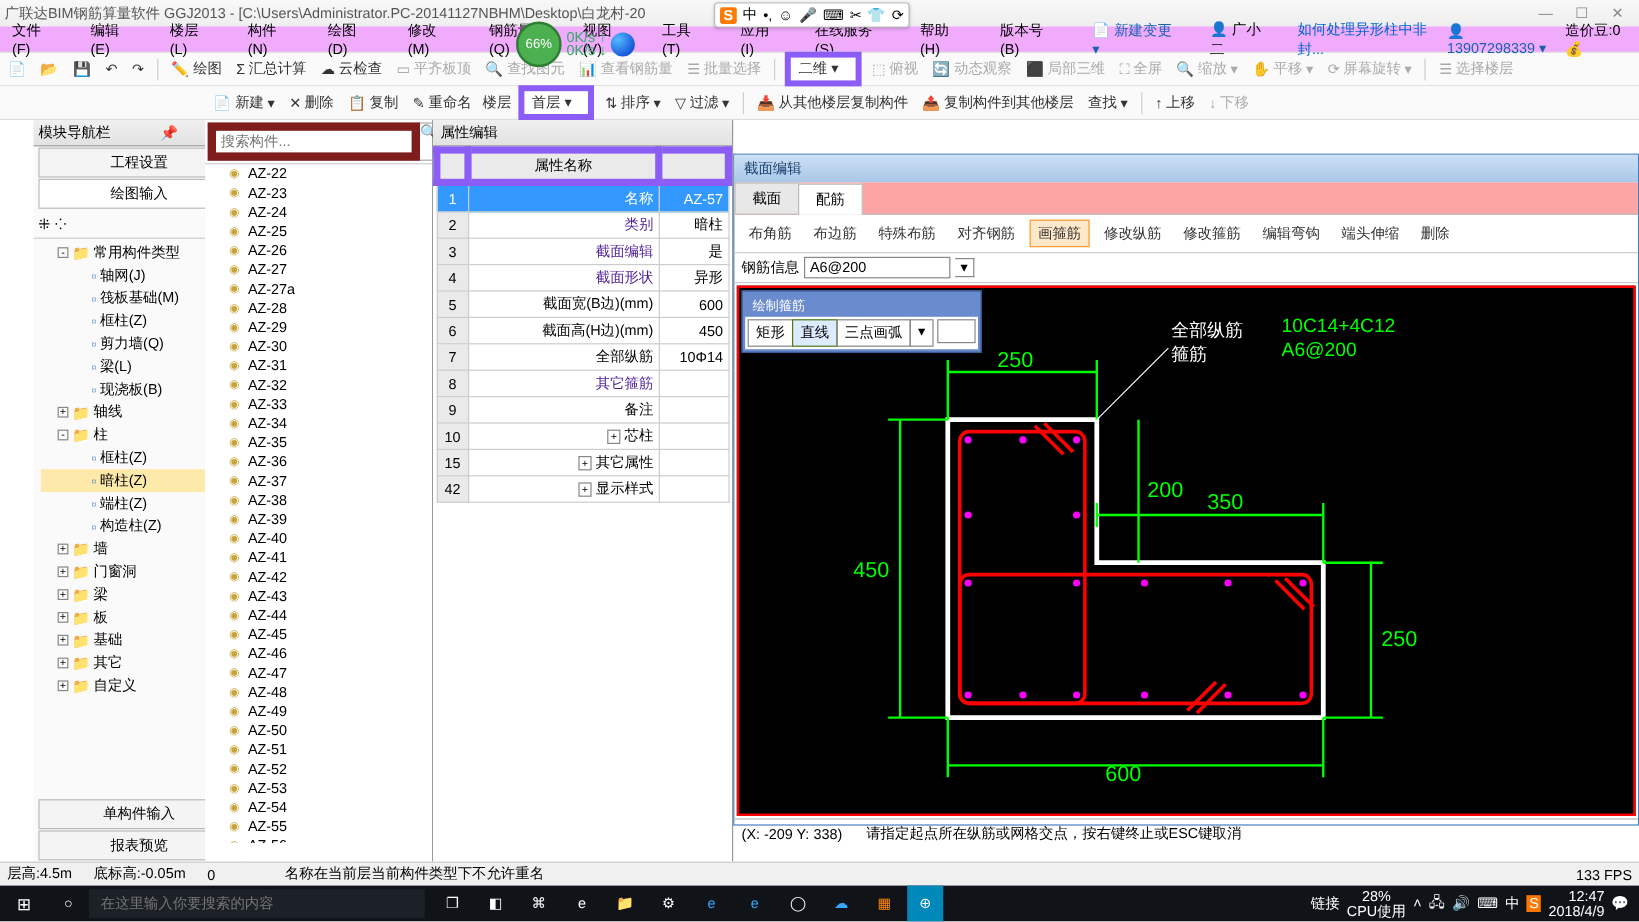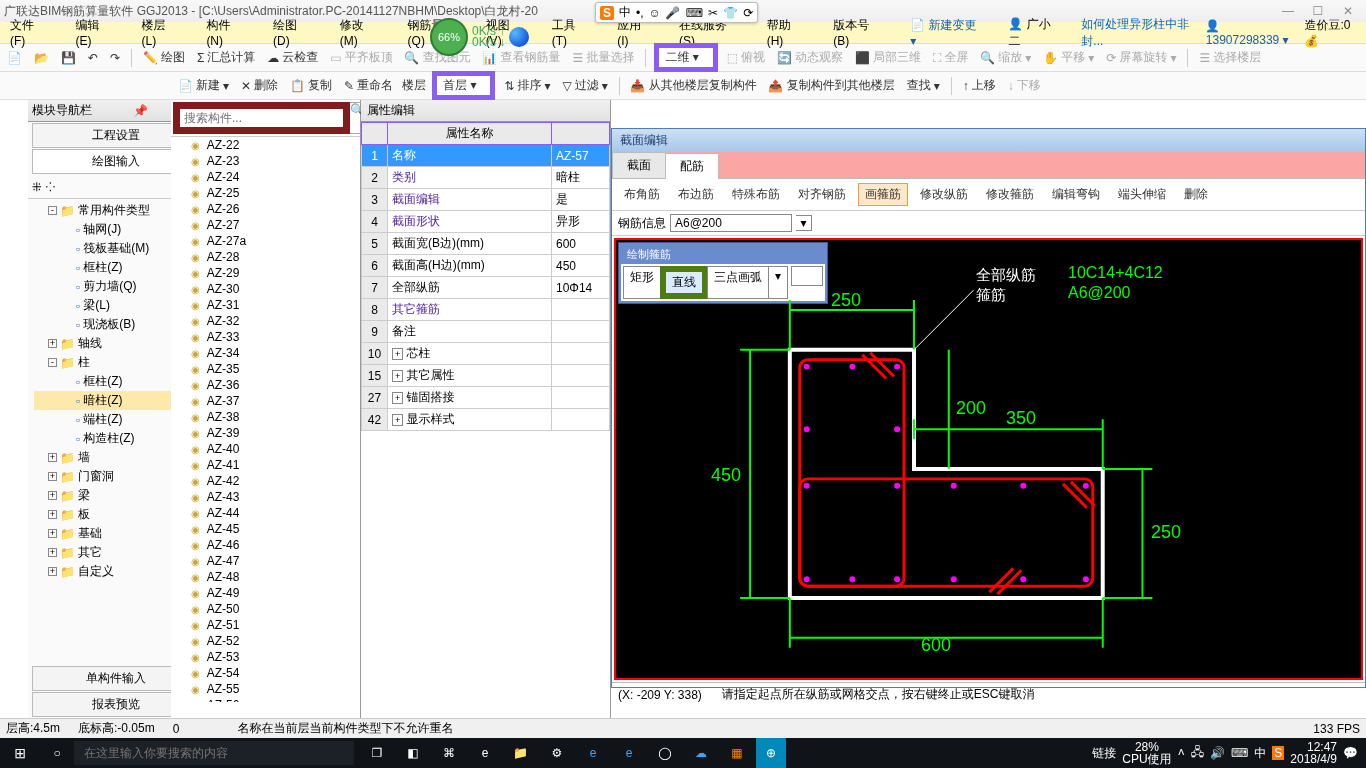--- a/index.html
+++ b/index.html
@@ -1,21 +1,21 @@
 <!DOCTYPE html>
 <html><head>
 <meta charset="utf-8">
 <style>
 * { margin: 0; padding: 0; box-sizing: border-box; font-family: "Microsoft YaHei", SimSun, sans-serif; font-size: 12px; }
 body { background: #fff; width: 1366px; height: 768px; overflow: hidden; position: relative; }
 .titlebar { height: 22px; background: linear-gradient(#f8f8f8,#eee); display: flex; align-items: center; padding: 0 4px; color: #555; }
 .titlebar .title { flex: 1; white-space: nowrap; overflow: hidden; }
 .titlebar .sys { display: flex; gap: 2px; }
 .titlebar .sys span { width: 28px; text-align: center; color: #888; cursor: pointer; }
-.menubar { height: 22px; background: #fef9c3; border-bottom: 1px solid #ddd; display: flex; align-items: center; padding: 0 4px; gap: 18px; }
+.menubar { height: 22px; background: #f0abfc; border-bottom: 1px solid #ddd; display: flex; align-items: center; padding: 0 4px; gap: 18px; }
 .menubar .m { padding: 2px 6px; cursor: pointer; color: #000; }
 .menubar .right { margin-left: auto; display: flex; align-items: center; gap: 8px; }
 .menubar .blue { color: #1a5fb4; }
 .menubar .link { color: #0066cc; }
 .toolbar1 { height: 28px; background: #fafafa; border-bottom: 1px solid #ddd; display: flex; align-items: center; padding: 0 4px; gap: 6px; color: #333; }
 .toolbar1 .sep { width:1px; height:18px; background:#ccc; margin:0 2px; }
 .toolbar1 .tb { display:flex; align-items:center; gap:3px; cursor:pointer; padding:2px 3px; }
 .sel2d { border:5px solid #8b5cf6; padding:1px 14px 1px 6px; background:#fff; position:relative; }
 .left-dock { position:absolute; left:0; top:100px; width:177px; height:618px; border-right:1px solid #999; background:#fafafa;margin-left:28px; }
 .dock-title { background:linear-gradient(#f0f0f0,#e2e2e2); border-bottom:1px solid #999; padding:2px 4px; display:flex; justify-content:space-between; align-items:center; }
@@ -34,22 +34,22 @@
 .list-panel { position:absolute; left:171px; top:100px; width:190px; height:618px; border-right:1px solid #999; background:#fff; }
 .search-row { padding:2px; border-bottom:1px solid #ccc; display:flex; }
 .search-row input { flex:1; border:7px solid #7f1d1d; padding:2px 4px; }
 .search-row .btn { width:20px; border:1px solid #aaa; border-left:none; text-align:center; cursor:pointer; }
 .az-list { overflow:auto; height:565px; }
 .az-item { display:flex; align-items:center; gap:4px; padding:1px 2px 1px 20px; cursor:pointer; }
 .az-item::before { content:"◉"; color:#c9a43a; font-size:10px; margin-right:3px; }
 .prop-panel { position:absolute; left:361px; top:100px; width:250px; height:618px; border-right:1px solid #999; background:#fff; }
 .prop-title { background:linear-gradient(#f0f0f0,#e2e2e2); border-bottom:1px solid #999; padding:2px 6px; }
 .prop-table { width:100%; border-collapse:collapse; }
-.prop-table th { background:#eaeaea; border:1px solid #8b5cf6; padding:2px; font-weight:normal; }
-.prop-table td { border:1px solid #ccc; padding:2px 4px; }
+.prop-table th { background:#eaeaea; border:6px solid #8b5cf6; padding:2px; font-weight:normal; }
+.prop-table td { border:1px solid #ccc; padding:2px 4px;text-align:right; }
 .prop-table .rn { background:#eaeaea; text-align:center; width:26px; }
 .prop-table .name { color:#4c1d95; }
 .prop-table .name.black { color:#000; }
 .prop-table tr.sel td { background:#3399ff; color:#fff; }
 .prop-table tr.sel .name { color:#fff; }
 .section-panel { position:absolute; left:611px; top:128px; width:755px; height:560px; background:#fff; border:1px solid #4a7dbc; }
 .section-title { background:linear-gradient(#cde0f5,#a8c7e8); padding:3px 8px; color:#1a3e6e; }
 .section-tabs { display:flex; background:#fca5a5; border-bottom:1px solid #bbb; }
 .section-tabs .st { padding:4px 14px; cursor:pointer; border:1px solid #bbb; border-bottom:none; margin-right:-1px; background:#e8e8e8; }
 .section-tabs .st.active { background:#fff; position:relative; top:1px; }
@@ -57,21 +57,21 @@
 .rebar-toolbar .rb { padding:2px 6px; cursor:pointer; color:#333; }
 .rebar-toolbar .rb.active { border:1px solid #ff9933; background:#ffe8c9; }
 .rebar-info { display:flex; align-items:center; gap:4px; padding:3px 6px; border-bottom:1px solid #ccc; }
 .rebar-info input { border:1px solid #888; padding:1px 4px; width:122px; }
 .rebar-info .dd { border:1px solid #888; border-left:none; width:16px; text-align:center; cursor:pointer; }
 .drawing-area { position:relative; background:#000; height:442px; border:2px solid #ff0000; margin:2px; }
 .draw-toolbar { position:absolute; left:2px; top:2px; background:#6a8cce; border:1px solid #3a5a9a; padding:2px; }
 .draw-toolbar .hdr { color:#fff; padding:2px 6px; font-size:11px; }
 .draw-toolbar .row { display:flex; background:#fff; padding:2px; gap:0; }
 .draw-toolbar .opt { border:1px solid #888; padding:2px 6px; cursor:pointer; margin-right:-1px; }
-.draw-toolbar .opt.sel { border:6px solid #4d7c0f; background:#dcebff; }
+.draw-toolbar .opt.sel { border:1px solid #4d7c0f; background:#dcebff; }
 .draw-toolbar .colorbox { width:32px; height:20px; border:1px solid #888; background:#fff; margin-left:4px; }
 .cad-label { position:absolute; color:#00ff00; font-size:18px; }
 .cad-label.white { color:#fff; font-size:15px; }
 .status-row { display:flex; padding:3px 6px; border-top:1px solid #bbb; align-items:center; gap:20px; font-size:11px; }
 .statusbar { position:absolute; left:0; bottom:30px; height:20px; width:100%; background:#f0f0f0; border-top:1px solid #ccc; display:flex; align-items:center; padding:0 6px; gap:18px; font-size:11px; }
 .statusbar .right { margin-left:auto; }
 .taskbar { position:absolute; left:0; bottom:0; height:30px; width:100%; background:#101318; display:flex; align-items:center; color:#fff; }
 .taskbar .win { width:40px; text-align:center; font-size:14px; }
 .taskbar .search { background:#1c2128; border:none; color:#aaa; padding:5px 10px; width:280px; }
 .taskbar .icons { display:flex; gap:2px; margin-left:6px; }
@@ -412,25 +412,20 @@
           <td class="rn">10</td>
           <td class="name black"><span style="border:1px solid #888;padding:0 2px;font-size:9px">+</span> 芯柱</td>
           <td></td>
         </tr>
         <tr>
           <td class="rn">15</td>
           <td class="name black"><span style="border:1px solid #888;padding:0 2px;font-size:9px">+</span> 其它属性</td>
           <td></td>
         </tr>
         <tr>
-          <td class="rn">27</td>
-          <td class="name black"><span style="border:1px solid #888;padding:0 2px;font-size:9px">+</span> 锚固搭接</td>
-          <td></td>
-        </tr>
-        <tr>
           <td class="rn">42</td>
           <td class="name black"><span style="border:1px solid #888;padding:0 2px;font-size:9px">+</span> 显示样式</td>
           <td></td>
         </tr>
       </tbody>
   </table>
 </div>
 
 <div class="section-panel">
   <div class="section-title">截面编辑</div>

